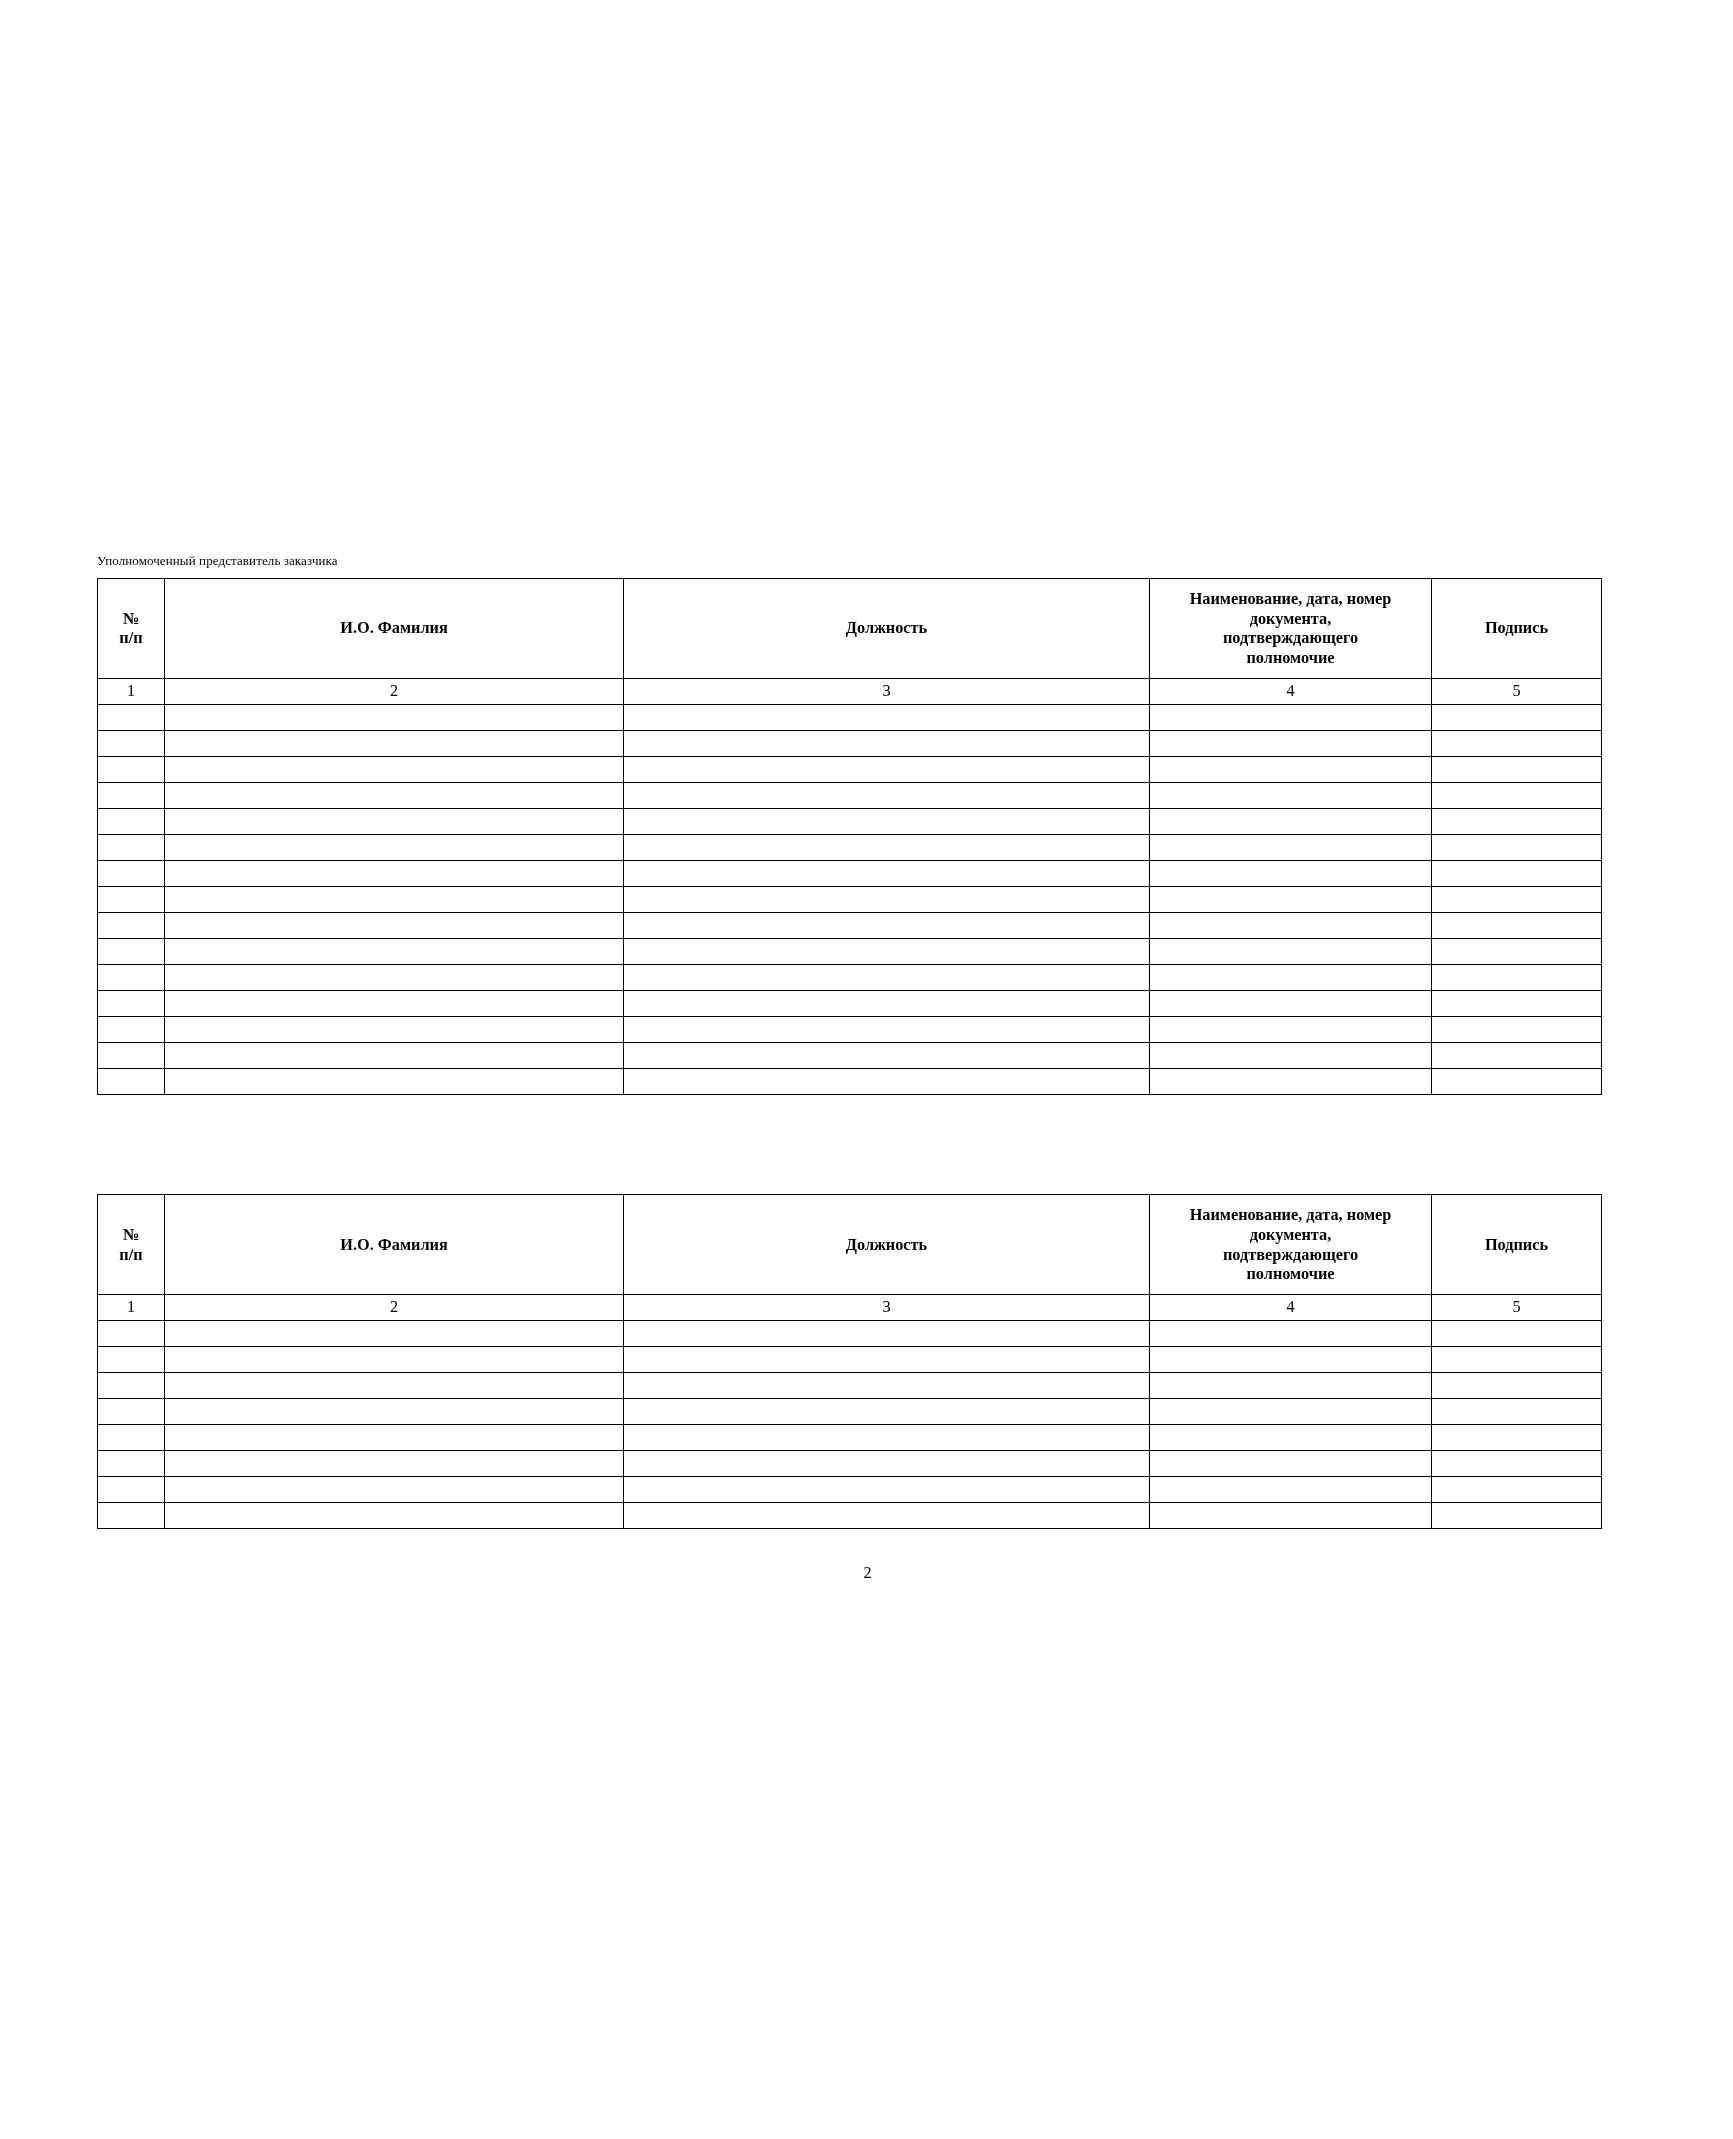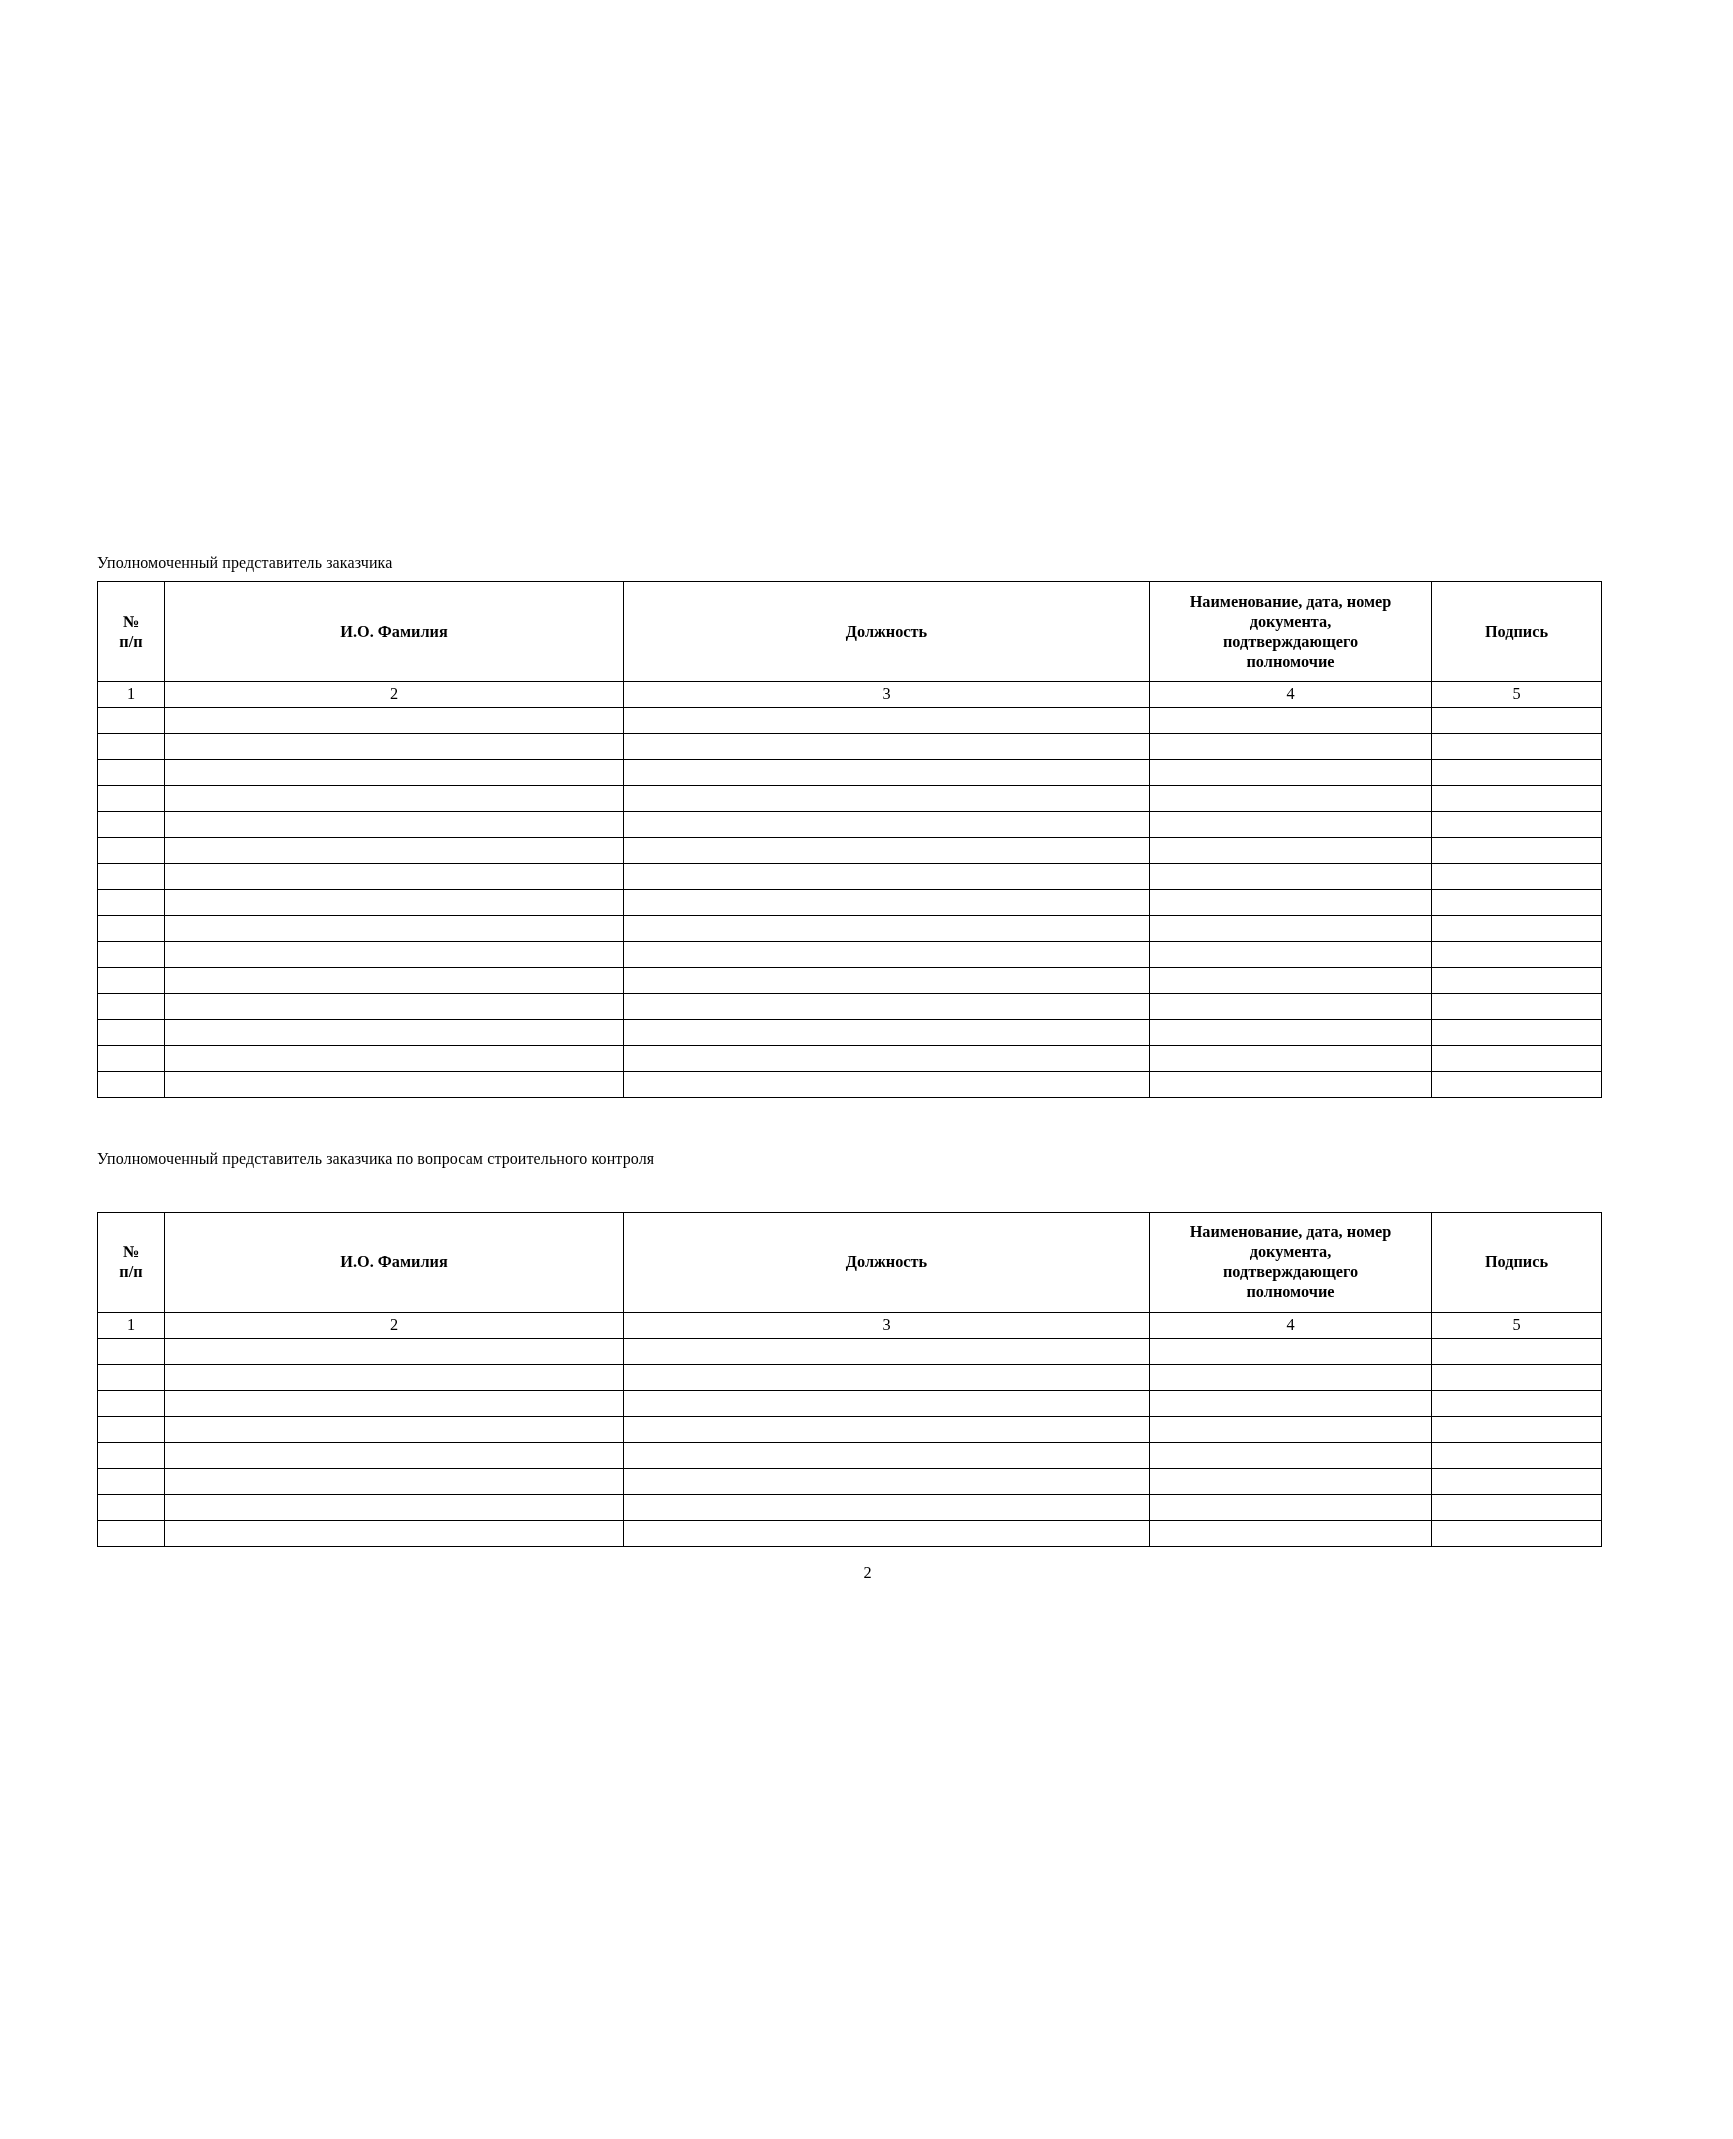--- a/index.html
+++ b/index.html
@@ -21,21 +21,21 @@
     top: 0;
     width: 1733px;
     height: 2140px;
     background: #ffffff;
   }
   
   .section {
     position: absolute;
   }
   .section-title {
-    font-size: 16px;
+    font-size: 13px;
     line-height: 1.1;
     white-space: nowrap;
     letter-spacing: 0.1px;
   }
   table.reg-table {
     border-collapse: collapse;
     table-layout: fixed;
     font-size: 16.3px;
   }
   table.reg-table td,
@@ -225,21 +225,20 @@
             <td class="blank">&nbsp;</td>
             <td class="blank">&nbsp;</td>
             <td class="blank">&nbsp;</td>
             <td class="blank">&nbsp;</td>
           </tr>
         </tbody>
     </table>
   </div>
 
   <div class="section" style="left:97px; top:1150px;">
-    <div class="section-title">Уполномоченный представитель заказчика по вопросам строительного контроля</div>
     <table class="reg-table" style="margin-top:44px;">
       <colgroup>
         <col class="col1">
           <col class="col2">
           <col class="col3">
           <col class="col4">
           <col class="col5">
       </colgroup>
       <thead>
         <tr>

